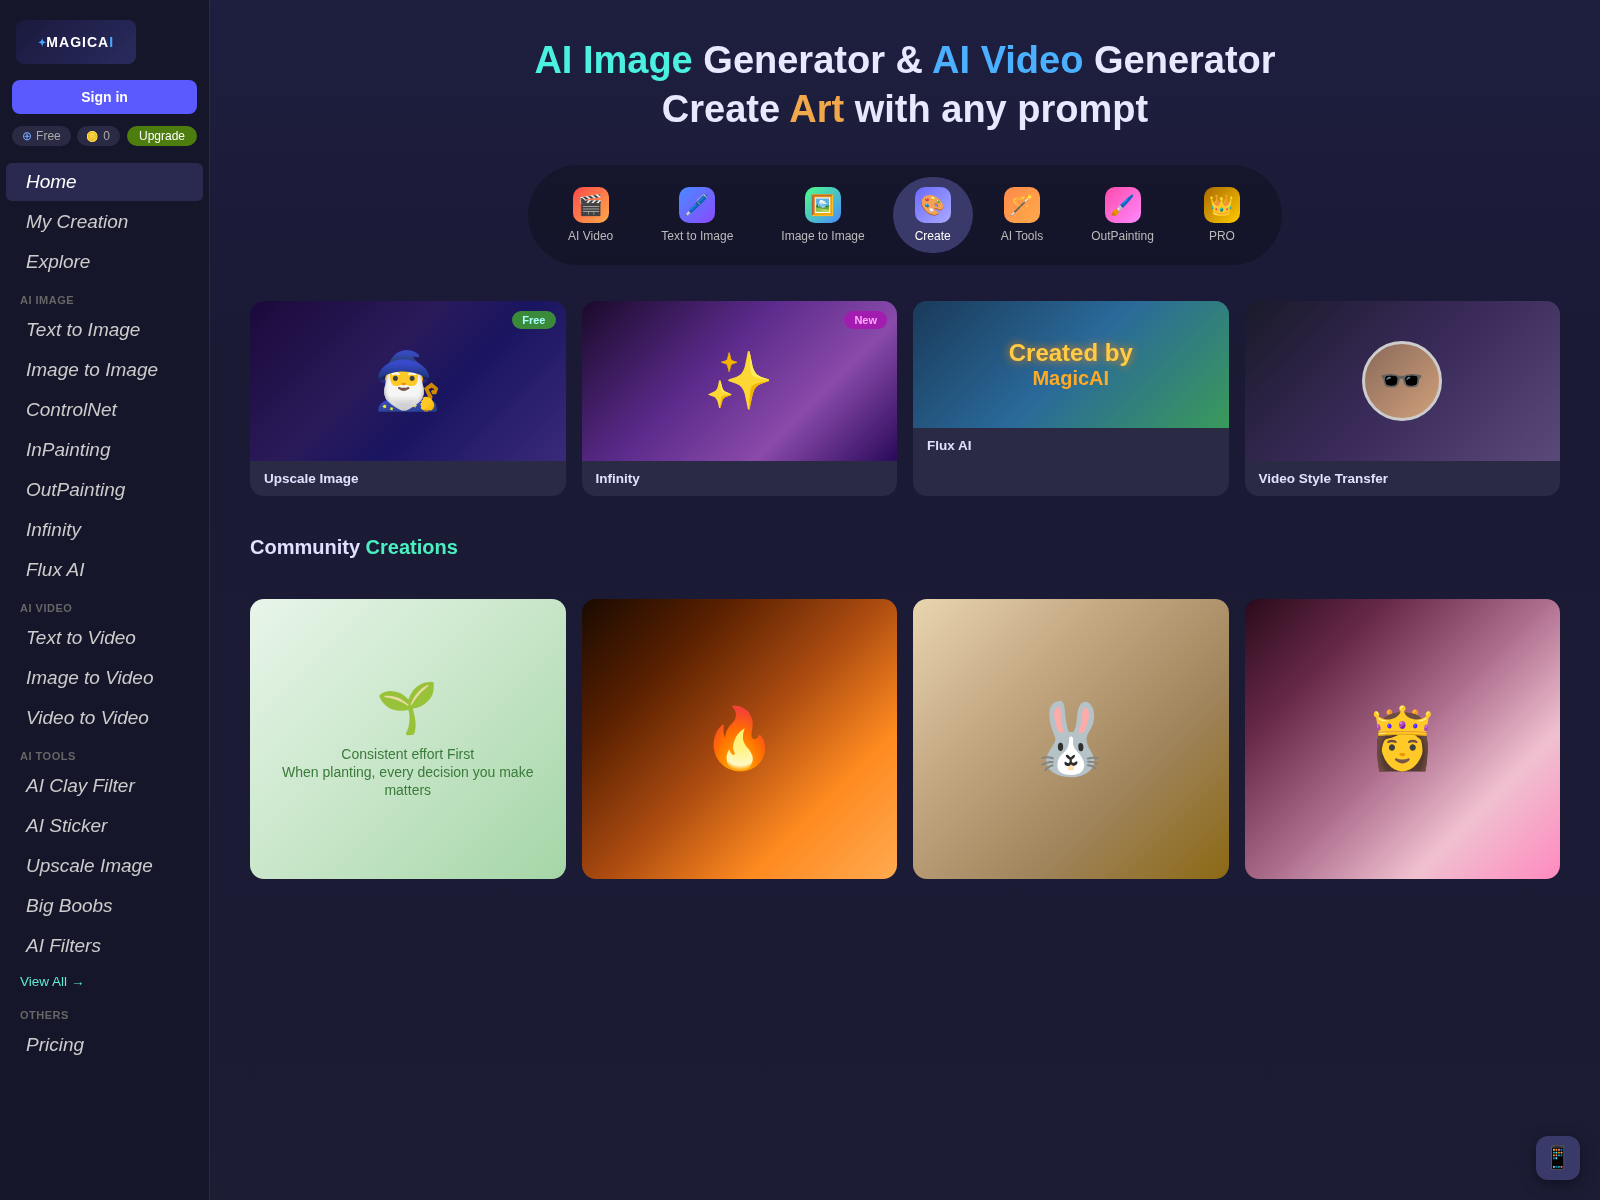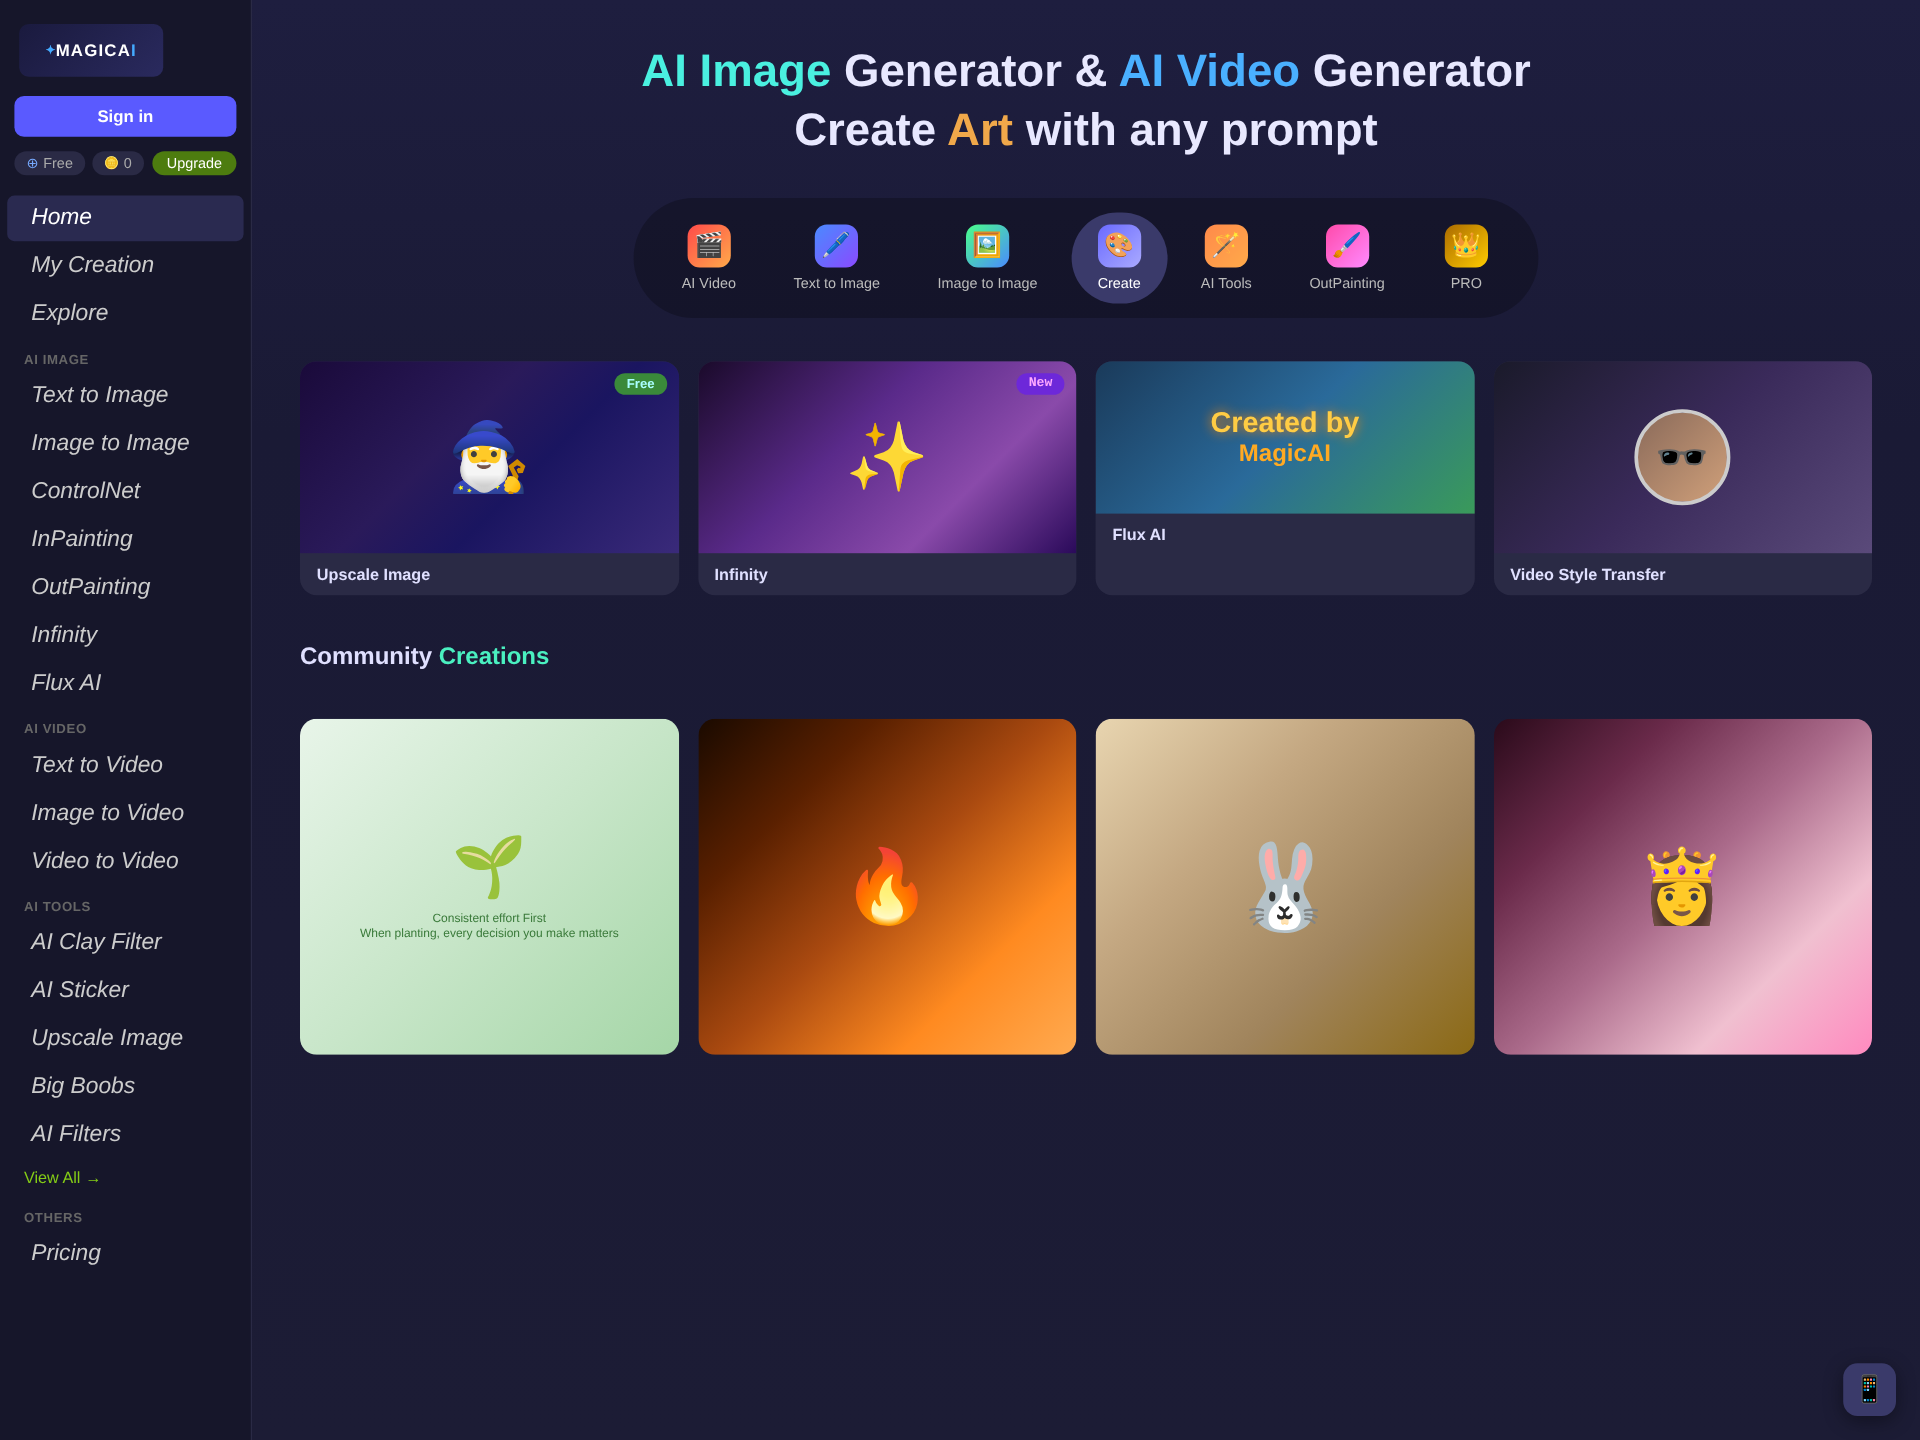--- a/index.html
+++ b/index.html
@@ -114,21 +114,21 @@
       color: #666;
       text-transform: uppercase;
       letter-spacing: 0.5px;
     }
     .view-all-link {
       display: flex;
       align-items: center;
       gap: 4px;
       padding: 8px 20px;
       font-size: 13.5px;
-      color: #84cc16;
+      color: #5eead4;
       cursor: pointer;
     }
 
     
     .main {
       flex: 1;
       overflow-y: auto;
       background: linear-gradient(180deg, #1e1e3f 0%, #1a1a35 30%, #1c1c35 100%);
       padding: 36px 40px;
     }
@@ -220,21 +220,21 @@
     .tool-badge {
       position: absolute;
       top: 10px;
       right: 10px;
       padding: 3px 10px;
       border-radius: 20px;
       font-size: 11px;
       font-weight: 700;
     }
     .badge-free { background: #3a8a3a; color: #aff; }
-    .badge-new { background: #6d28d9; color: #faf; font-family: Liberation Mono, monospace; }
+    .badge-new { background: #a21caf; color: #faf; }
 
     
     .img-wizard {
       background: linear-gradient(135deg, #1a0a3a 0%, #2a1a5a 40%, #1a1560 60%, #3a2a7a 100%);
       width: 100%;
       height: 160px;
       display: flex;
       align-items: center;
       justify-content: center;
       font-size: 48px;
@@ -480,21 +480,21 @@
       <span> </span>
       <span class="highlight">Creations</span>
     </div>
   </div>
 
   <div class="community-grid">
 
     <div class="community-card">
       <div class="img-plant">
         <div style="font-size:50px">🌱</div>
-        <div style="font-size:10px;color:#3a7a3a;text-align:center;line-height:1.3">Consistent effort First<br>When planting, every decision you make matters</div>
+        <div style="font-size:14px;color:#3a7a3a;text-align:center;line-height:1.3">Consistent effort First<br>When planting, every decision you make matters</div>
       </div>
     </div>
 
     <div class="community-card">
       <div class="img-fire">
         🔥
       </div>
     </div>
 
     <div class="community-card">

